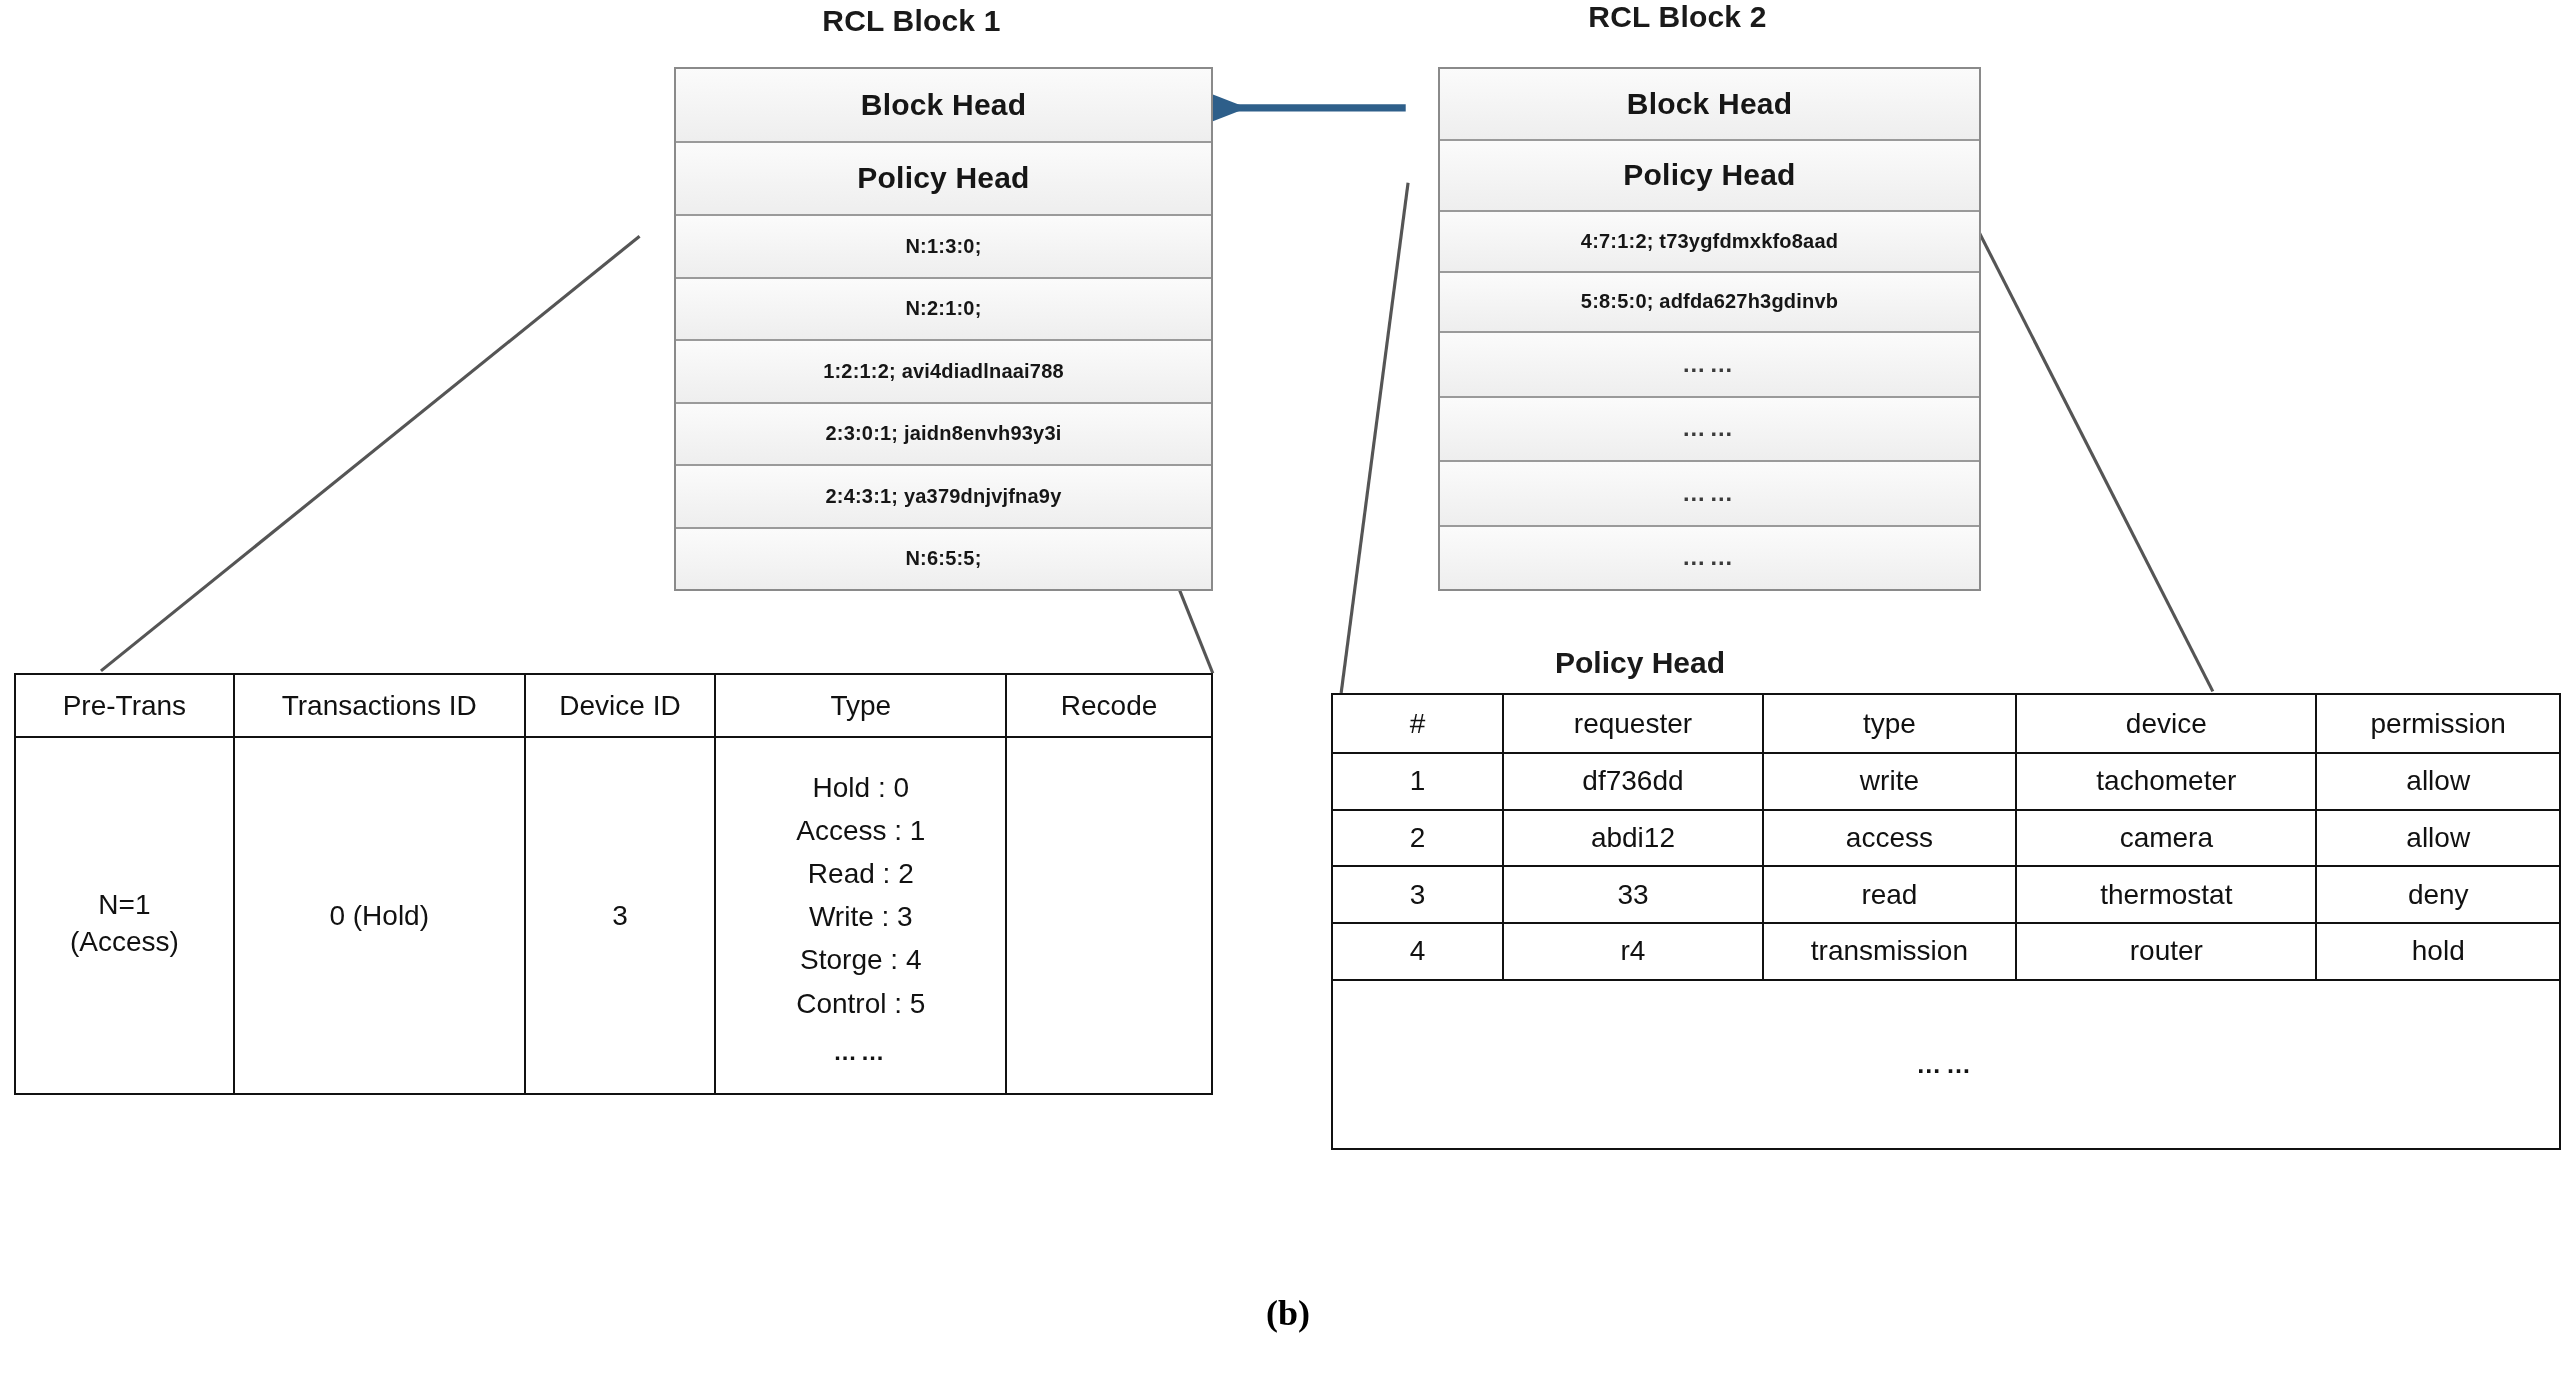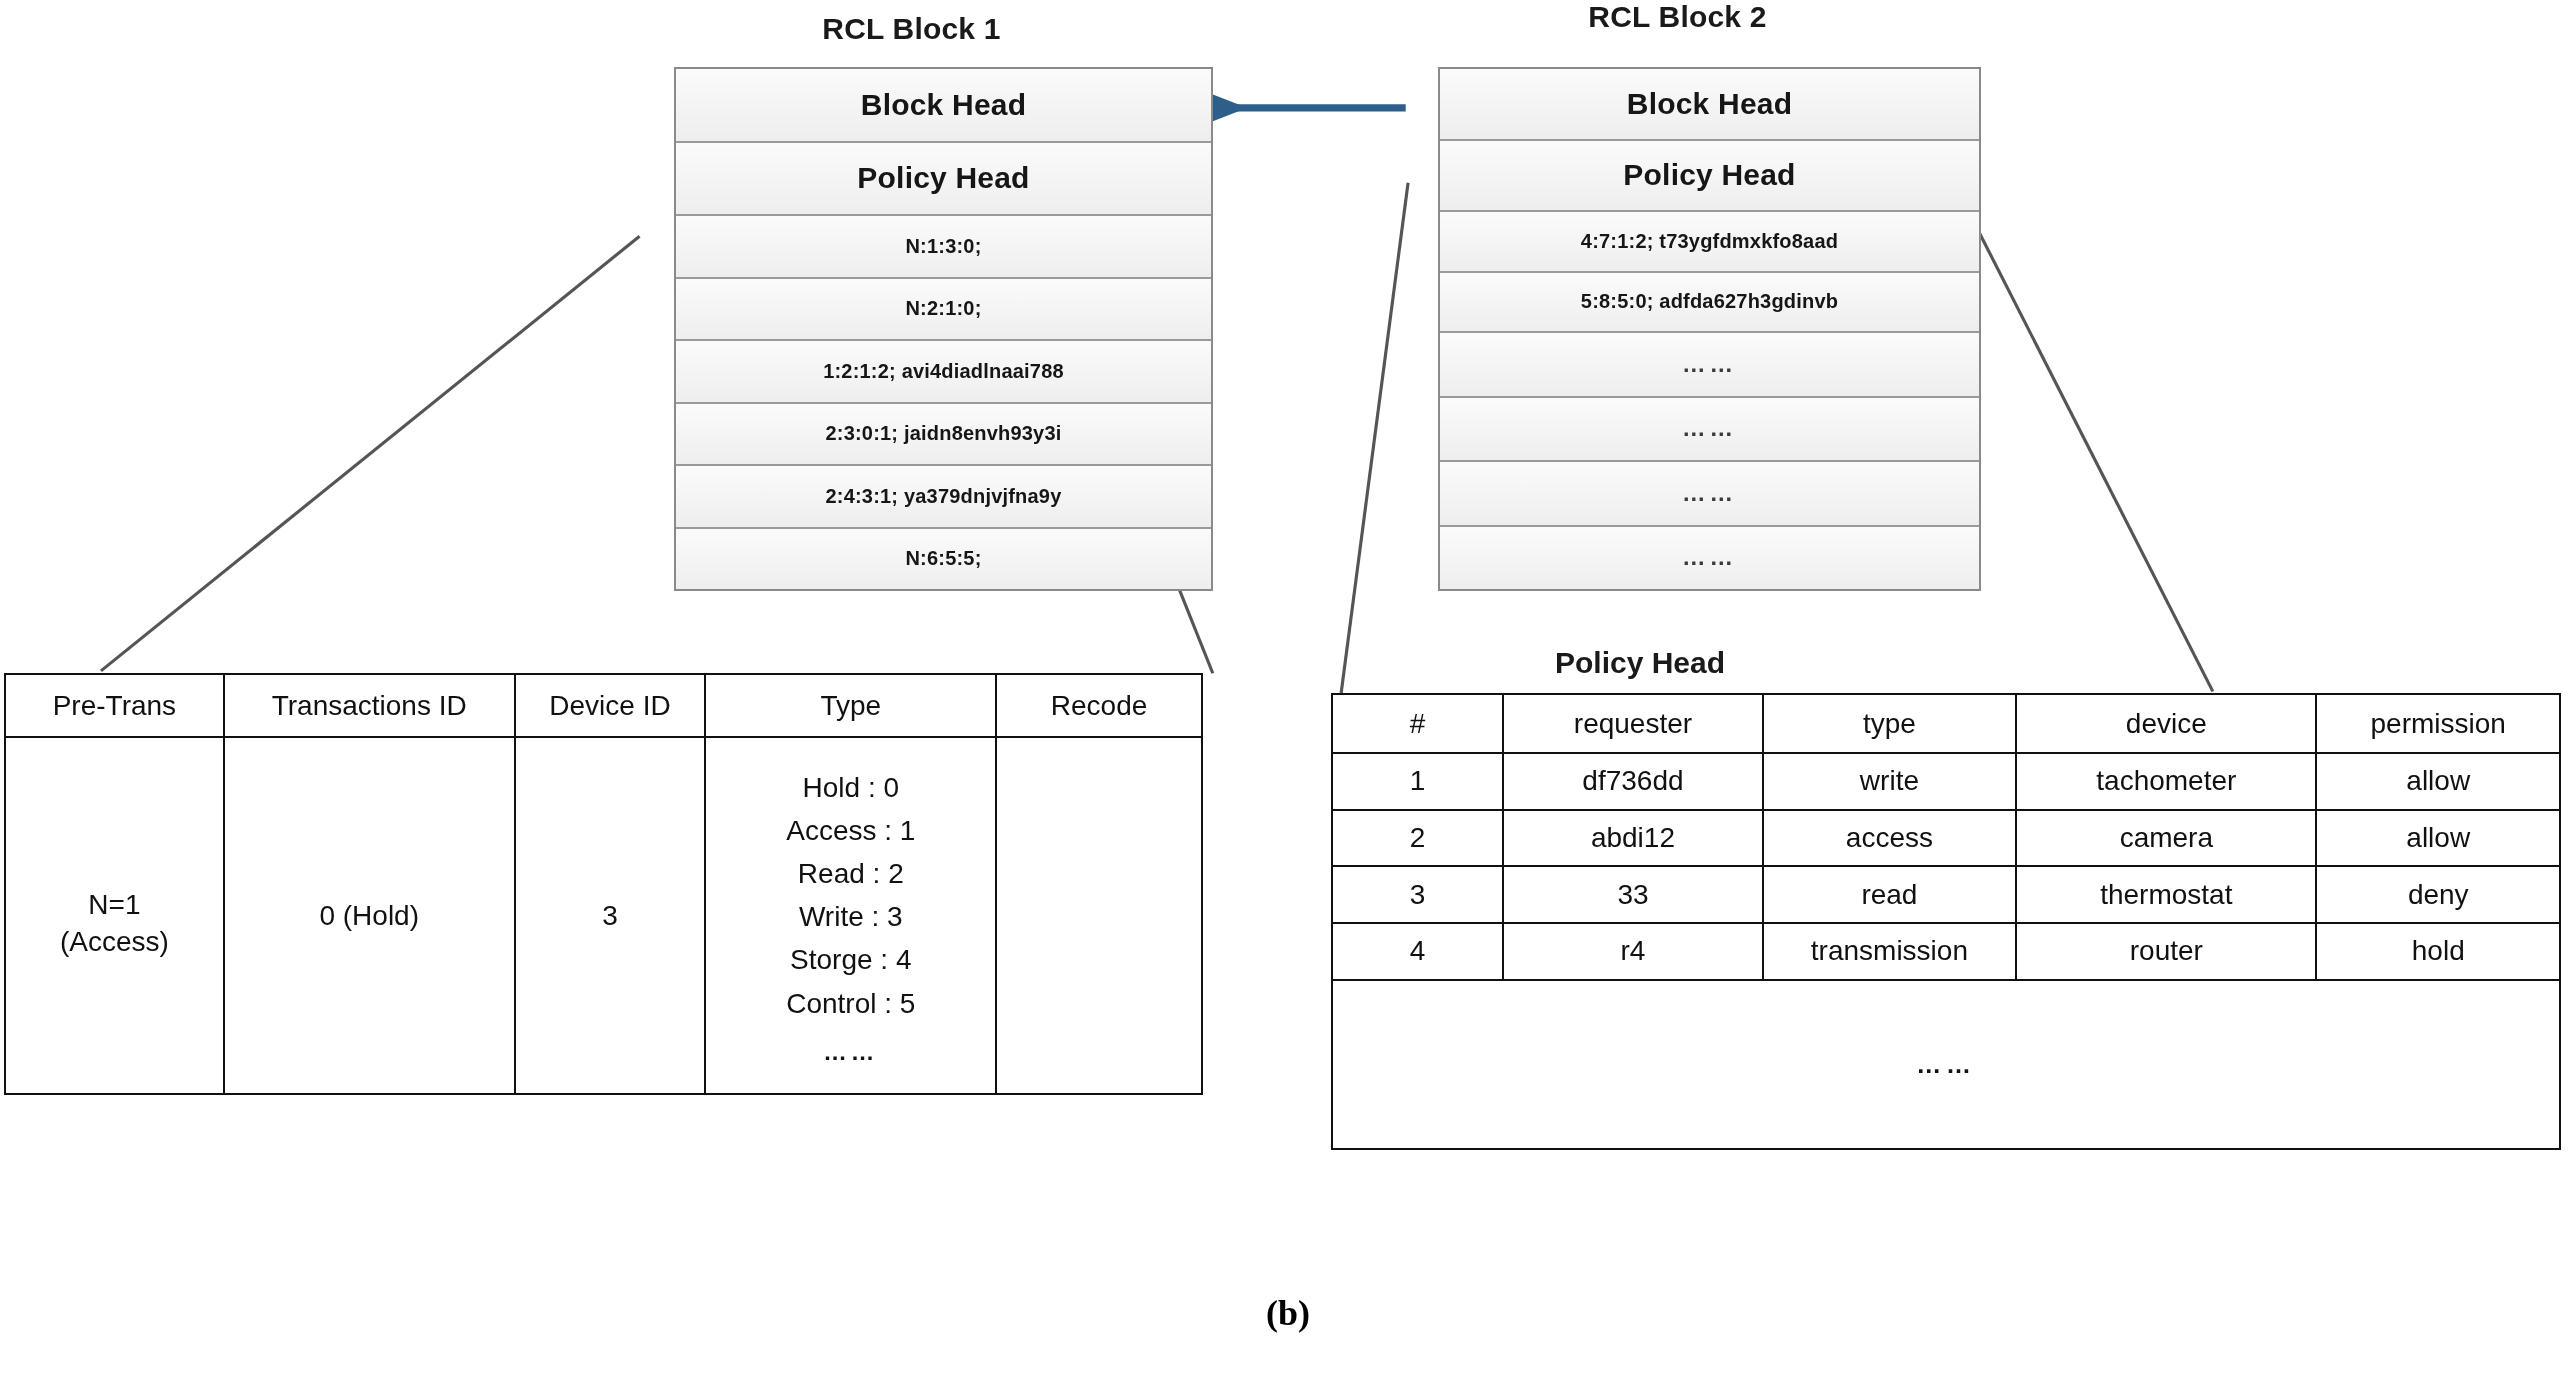--- a/index.html
+++ b/index.html
@@ -87,21 +87,21 @@
     border: 2.4px solid #111111;
     text-align: center;
     vertical-align: middle;
     font-weight: normal;
     color: #111111;
     padding: 0;
   }
 
   
   #transaction-table {
-    left: 4px;
+    left: 14px;
     top: 673px;
     width: 1199px;
     height: 422px;
   }
   #transaction-table th {
     height: 61px;
     font-size: 28px;
   }
   #transaction-table td {
     font-size: 28px;
@@ -191,21 +191,21 @@
 
     <line x1="812" y1="300" x2="128" y2="852" stroke="#555555" stroke-width="4"></line>
 
     <line x1="1478" y1="700" x2="1540" y2="855" stroke="#555555" stroke-width="4"></line>
 
     <line x1="1788" y1="232" x2="1703" y2="880" stroke="#555555" stroke-width="4"></line>
 
     <line x1="2476" y1="222" x2="2810" y2="878" stroke="#555555" stroke-width="4"></line>
   </svg>
 
-  <div class="block-title" style="left:642px; top:12px; width:539px;">RCL Block 1</div>
+  <div class="block-title" style="left:642px; top:4px; width:539px;">RCL Block 1</div>
 
   <div class="rcl-block" style="left:642px; top:67px; width:539px; height:524px;">
     <div class="rcl-row head">Block Head</div>
     <div class="rcl-row head">Policy Head</div>
     <div class="rcl-row">N:1:3:0;</div>
     <div class="rcl-row">N:2:1:0;</div>
     <div class="rcl-row">1:2:1:2;  avi4diadlnaai788</div>
     <div class="rcl-row">2:3:0:1;  jaidn8envh93y3i</div>
     <div class="rcl-row">2:4:3:1;  ya379dnjvjfna9y</div>
     <div class="rcl-row">N:6:5:5;</div>

